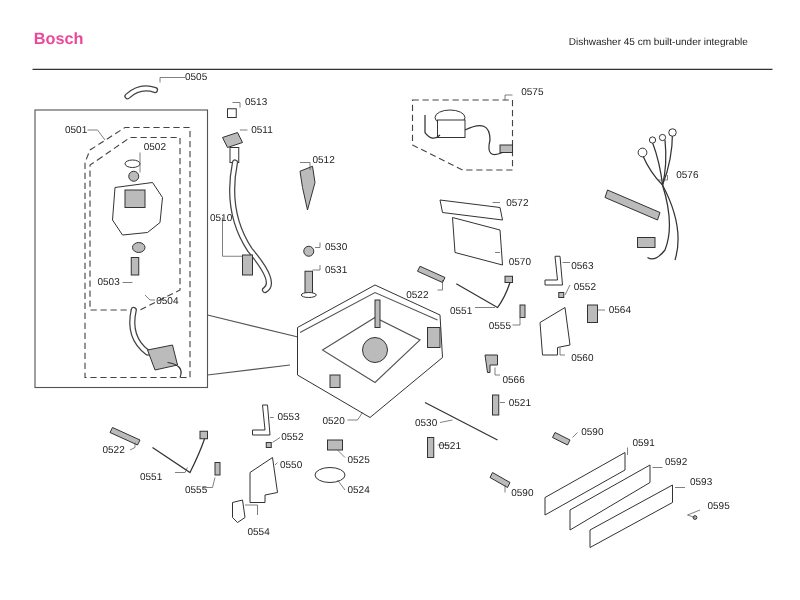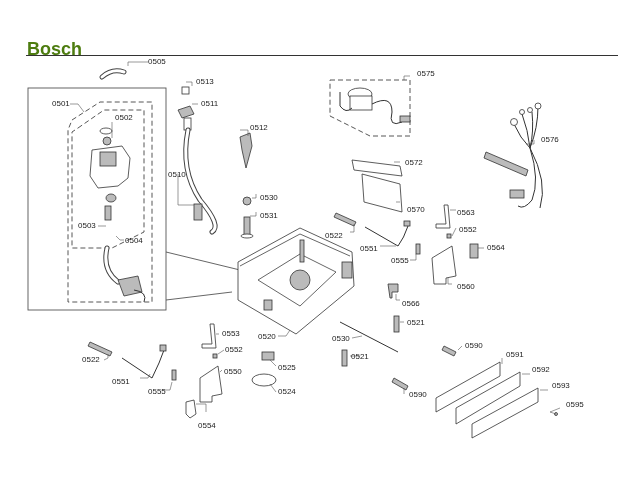--- a/index.html
+++ b/index.html
@@ -1,36 +1,37 @@
 <!DOCTYPE html>
 <html><head>
 <meta charset="utf-8">
 <style>
   html, body { margin: 0; padding: 0; background: #ffffff; }
   body { width: 640px; height: 480px; position: relative; overflow: hidden;
          font-family: "Liberation Sans", sans-serif; color: #111; }
-  .brand { position: absolute; left: 27px; top: 39px; font-size: 18px; font-weight: bold; color: #4d7c0f; }
+  .brand { position: absolute; left: 27px; top: 23px; font-size: 13px; font-weight: bold; color: #ec4899; }
   .subtitle { position: absolute; left: 455px; top: 28px; font-size: 8px; line-height: 12px; color: #222; }
   .rule { position: absolute; left: 26px; top: 55px; width: 592px; height: 1px; background: #333; }
   svg#diagram { position: absolute; left: 0; top: 0; }
   .lbl { font-family: "Liberation Sans", sans-serif; font-size: 8px; fill: #222; }
   .lead { stroke: #555; stroke-width: 0.6; fill: none; }
   .part { stroke: #333; stroke-width: 0.8; fill: #fff; }
   .partfill { stroke: #333; stroke-width: 0.8; fill: #bbb; }
   .dash { stroke: #444; stroke-width: 0.9; fill: none; stroke-dasharray: 5 3; }
   .solid { stroke: #555; stroke-width: 0.9; fill: none; }
   .hose { stroke: #444; stroke-width: 5; fill: none; stroke-linecap: round; }
   .hoseIn { stroke: #fff; stroke-width: 3; fill: none; stroke-linecap: round; }
   .wire { stroke: #333; stroke-width: 1; fill: none; }
 </style>
 </head>
 <body>
 
 <div class="brand">Bosch</div>
 <div class="subtitle">
+  <div>Dishwasher 45 cm built-under integrable</div>
 </div>
 <div class="rule"></div>
 
 <svg id="diagram" width="640" height="480" viewBox="0 0 640 480">
 
   <g>
     <rect x="28" y="88" width="138" height="222" class="solid"></rect>
     <path d="M72,120 L100,102 L152,102 L152,302 L68,302 L68,130 Z" class="dash"></path>
     <path d="M78,128 L104,110 L144,110 L144,232 L112,248 L72,248 L72,132 Z" class="dash"></path>
 

